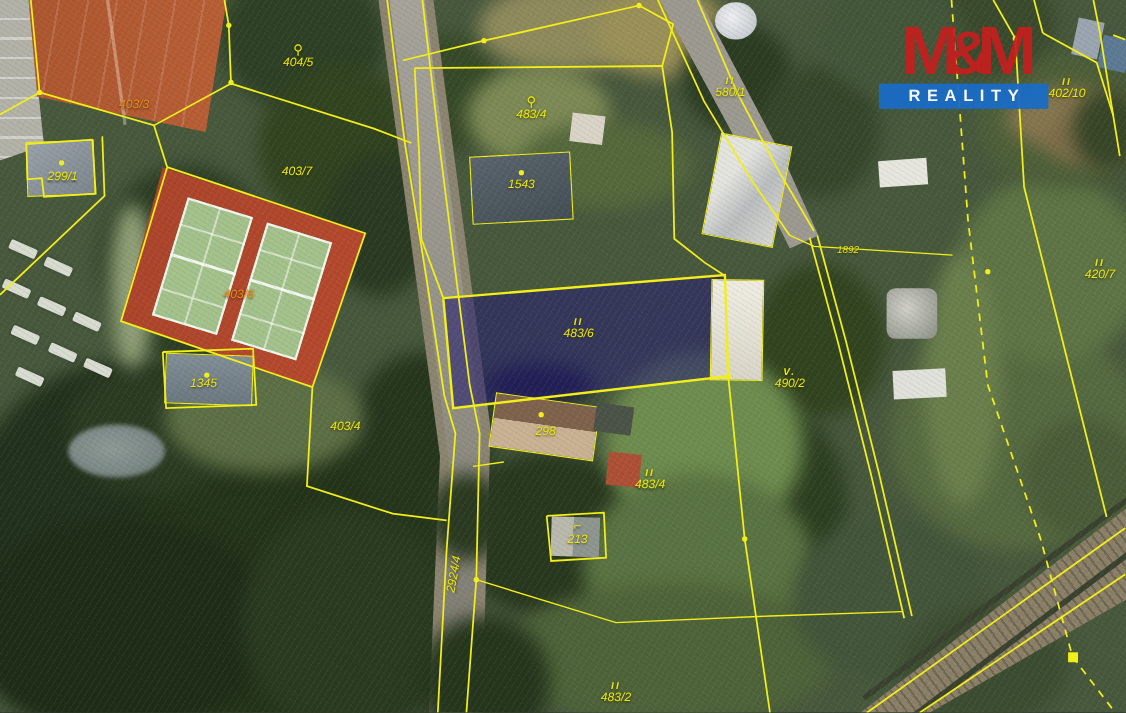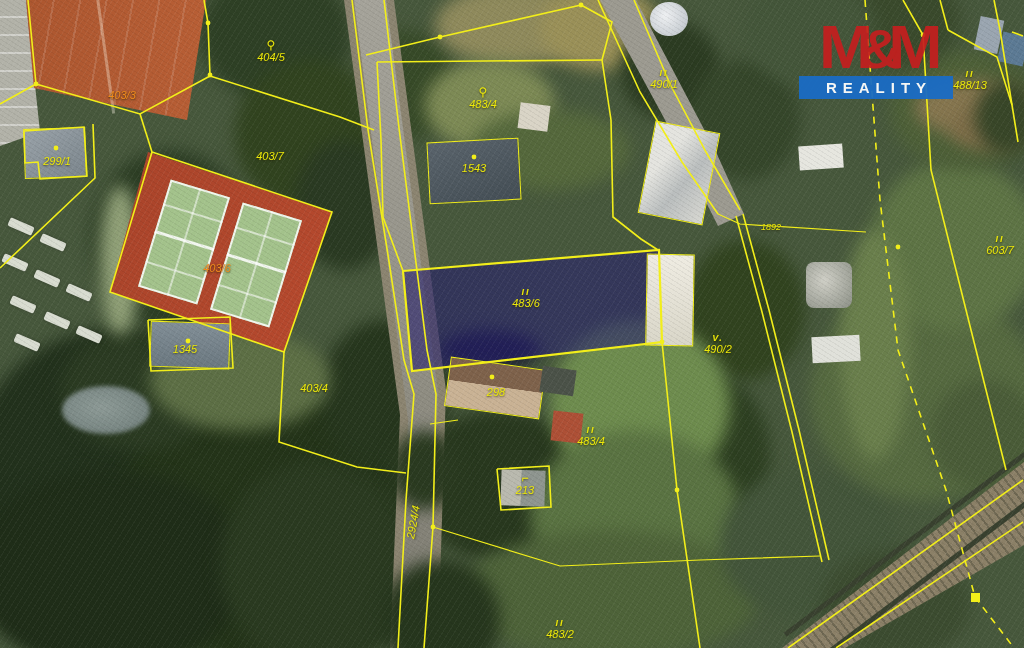--- a/index.html
+++ b/index.html
@@ -241,25 +241,25 @@
       <div class="plabel alt" style="left: 217px; top: 268px;"><span>403/6</span></div>
       <div class="plabel" style="left: 185px; top: 349px;"><span>1345</span></div>
       <div class="plabel" style="left: 314px; top: 388px;"><span>403/4</span></div>
       <div class="plabel" style="left: 474px; top: 168px;"><span>1543</span></div>
       <div class="plabel" style="left: 483px; top: 99px;"><span class="picon">⚲</span><span>483/4</span></div>
       <div class="plabel" style="left: 526px; top: 298px;"><span class="psym">II</span><span>483/6</span></div>
       <div class="plabel" style="left: 496px; top: 392px;"><span>298</span></div>
       <div class="plabel" style="left: 591px; top: 436px;"><span class="psym">II</span><span>483/4</span></div>
       <div class="plabel" style="left: 525px; top: 485px;"><span class="picon">⌐</span><span>213</span></div>
       <div class="plabel" style="left: 413px; top: 522px; transform: translate(-50%, -50%) rotate(-80deg);"><span>2924/4</span></div>
-      <div class="plabel" style="left: 664px; top: 79px;"><span class="psym">II</span><span>490/1</span></div>
+      <div class="plabel" style="left: 664px; top: 79px;"><span class="psym">II</span><span>580/1</span></div>
       <div class="plabel small" style="left: 771px; top: 227px;"><span>1892</span></div>
       <div class="plabel" style="left: 718px; top: 344px;"><span class="psym">V.</span><span>490/2</span></div>
-      <div class="plabel" style="left: 970px; top: 80px;"><span class="psym">II</span><span>488/13</span></div>
-      <div class="plabel" style="left: 1000px; top: 245px;"><span class="psym">II</span><span>603/7</span></div>
+      <div class="plabel" style="left: 970px; top: 80px;"><span class="psym">II</span><span>402/10</span></div>
+      <div class="plabel" style="left: 1000px; top: 245px;"><span class="psym">II</span><span>420/7</span></div>
       <div class="plabel" style="left: 560px; top: 629px;"><span class="psym">II</span><span>483/2</span></div>
     </div>
 
   <div class="logo">
     <div class="logo-red"><span>M</span><span class="amp">&amp;</span><span>M</span></div>
     <div class="logo-blue">REALITY</div>
   </div>
 </div>
 
 </body></html>

